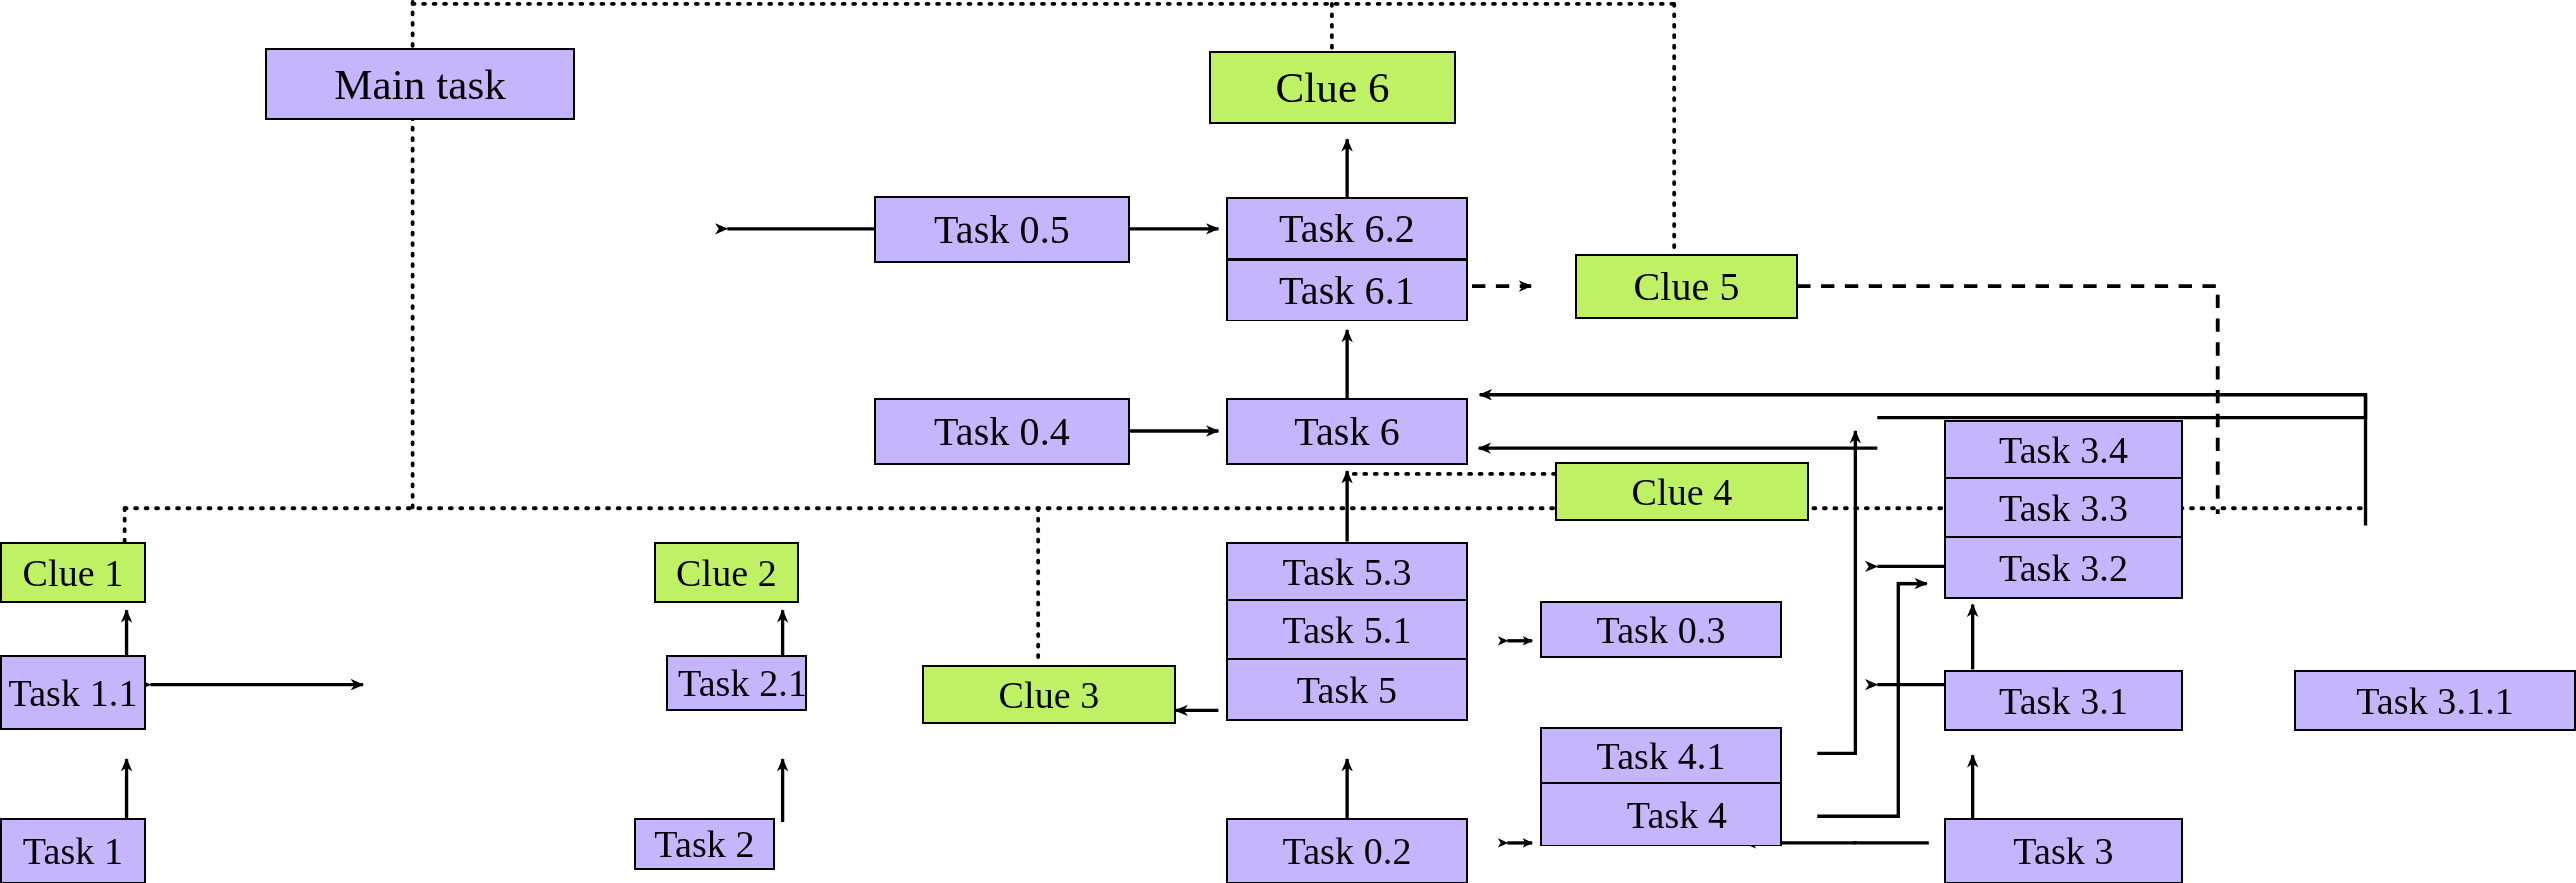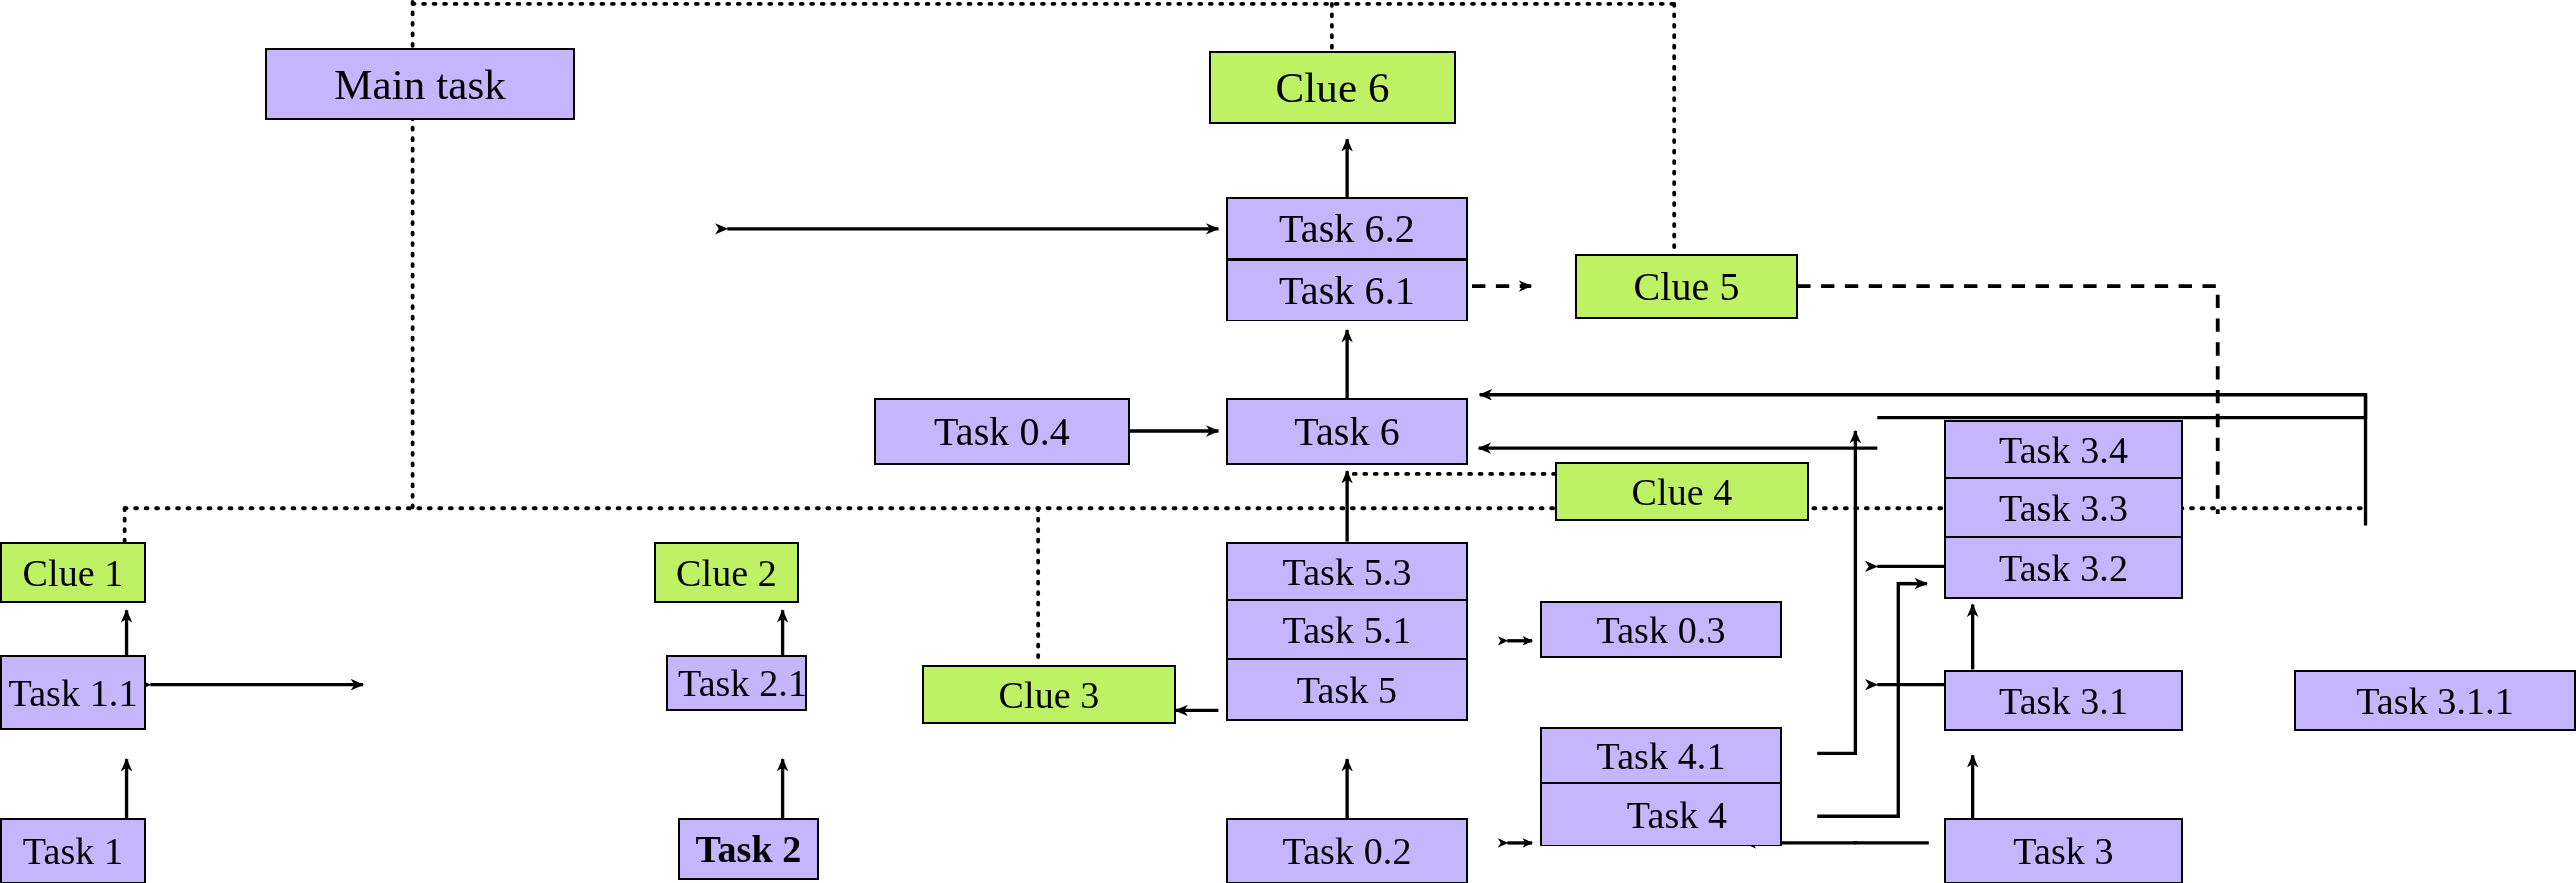--- a/index.html
+++ b/index.html
@@ -100,20 +100,23 @@
   </svg>
 
   <div class="node" style="left:265px;top:48px;width:310px;height:72px;">
     <span class="lbl" style="font-size:43px;">Main task</span>
   </div>
 
   <div class="node clue" style="left:1209px;top:51px;width:247px;height:73px;">
     <span class="lbl" style="font-size:43px;">Clue 6</span>
   </div>
 
+  <div class="node" style="left:874px;top:196px;width:256px;height:67px;">
+    <span class="lbl" style="font-size:40px;">Task 0.5</span>
+  </div>
 
   <div class="node" style="left:1226px;top:197px;width:242px;height:63px;">
     <span class="lbl" style="font-size:40px;">Task 6.2</span>
   </div>
   <div class="node stackmid" style="left:1226px;top:260px;width:242px;height:61px;">
     <span class="lbl" style="font-size:40px;">Task 6.1</span>
   </div>
 
   <div class="node clue" style="left:1575px;top:254px;width:223px;height:65px;">
     <span class="lbl" style="font-size:40px;">Clue 5</span>
@@ -185,21 +188,21 @@
   <div class="node" style="left:1540px;top:727px;width:242px;height:57px;">
     <span class="lbl" style="font-size:38px;">Task 4.1</span>
   </div>
   <div class="node stackmid" style="left:1540px;top:783px;width:242px;height:63px;padding-left:32px;">
     <span class="lbl" style="font-size:38px;">Task 4</span>
   </div>
 
   <div class="node" style="left:0px;top:818px;width:146px;height:66px;">
     <span class="lbl" style="font-size:38px;">Task 1</span>
   </div>
-  <div class="node" style="left:678px;top:818px;width:141px;height:62px;font-weight:bold;">
+  <div class="node" style="left:634px;top:818px;width:141px;height:52px;">
     <span class="lbl" style="font-size:38px;">Task 2</span>
   </div>
   <div class="node" style="left:1226px;top:818px;width:242px;height:66px;">
     <span class="lbl" style="font-size:38px;">Task 0.2</span>
   </div>
   <div class="node" style="left:1944px;top:818px;width:239px;height:66px;">
     <span class="lbl" style="font-size:38px;">Task 3</span>
   </div>
 
 </div>

